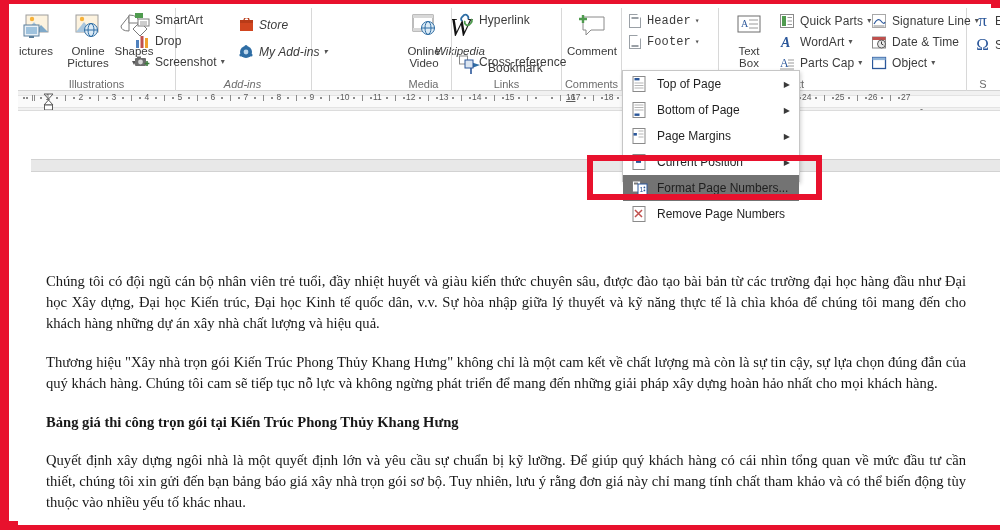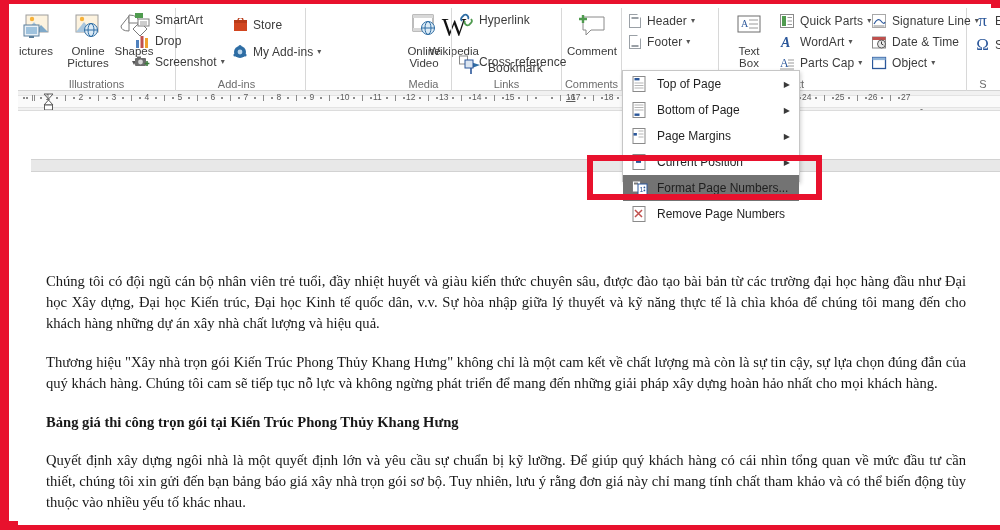--- a/index.html
+++ b/index.html
@@ -232,21 +232,21 @@
               <path d="M12 6 l0 5 M9.6 8.5 l4.8 0" stroke="#3a7a3a" stroke-width="1.6"></path>
             </svg>
           </span>
           <span class="lbl">Screenshot</span>
           <span class="drop">▾</span>
         </div>
       </div>
       <div class="grp-label">Illustrations</div>
     </div>
 
-    <div class="grp" style="left:150px;width:138px;">
+    <div class="grp" style="left:156px;width:138px;font-style:italic;">
       <div class="grp-body">
         <div class="smbtn" style="left:64px;top:6px;">
           <span class="ic">
             <svg width="15" height="14" viewBox="0 0 15 14">
               <rect x="1" y="4" width="13" height="9" fill="#d1451f"></rect>
               <rect x="1" y="2" width="13" height="3" fill="#b93b18"></rect>
               <path d="M5 4 V2.2 A2.4 2.4 0 0 1 10 2.2 V4" fill="none" stroke="#b93b18" stroke-width="1.2"></path>
             </svg>
           </span>
           <span class="lbl">Store</span>
@@ -333,21 +333,21 @@
               <path d="M6 4 H27 V17 H14 L9 22 V17 H6 Z" fill="#fff" stroke="#8a8a8a"></path>
               <path d="M6 2 l0 8 M2 6 l8 0" stroke="#4f9b4f" stroke-width="2.4"></path>
             </svg>
           </span>
           <span class="cap">Comment</span>
         </div>
       </div>
       <div class="grp-label">Comments</div>
     </div>
 
-    <div class="grp" style="left:604px;width:97px;">
+    <div class="grp" style="left:604px;width:97px;font-family:Liberation Mono, monospace;">
       <div class="grp-body">
         <div class="smbtn" style="left:4px;top:2px;">
           <span class="ic">
             <span class="doc-ic"><svg width="12" height="14" viewBox="0 0 12 14">
                     <rect x="1.5" y="2" width="7" height="2" fill="#9aa0a6"></rect>
                   </svg></span>
           </span>
           <span class="lbl">Header</span>
           <span class="drop">▾</span>
         </div>

